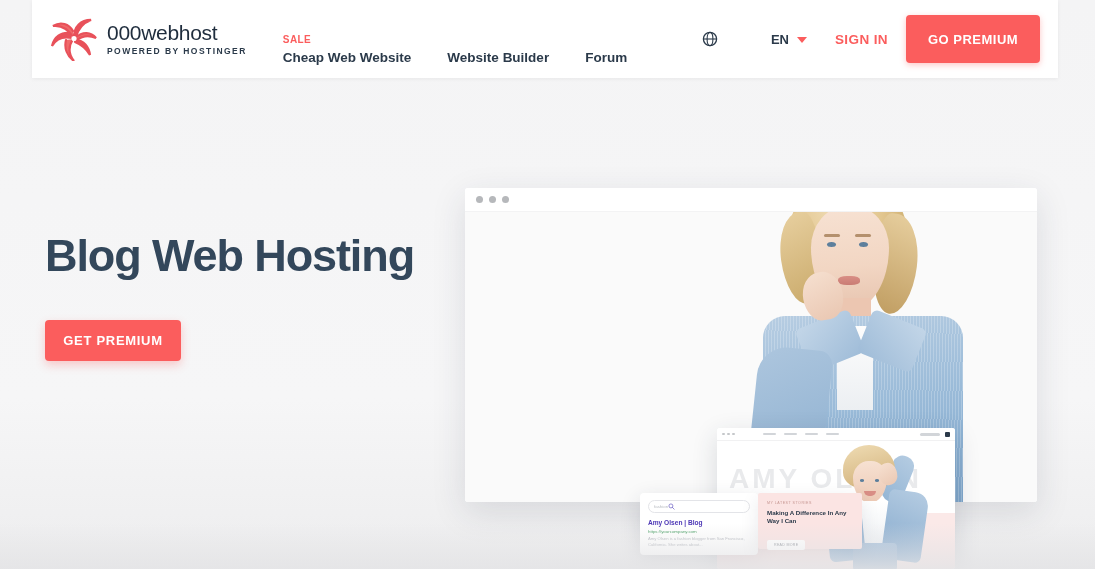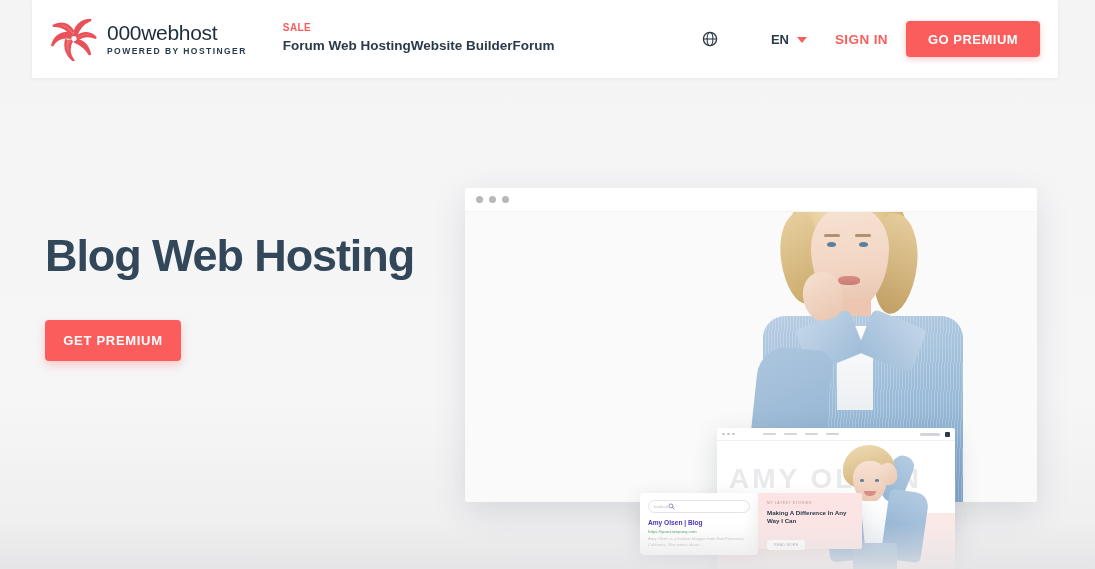--- a/index.html
+++ b/index.html
@@ -60,22 +60,23 @@
     font-weight: bold;
     color: #2b3a4a;
     letter-spacing: 1.45px;
     margin-top: 2px;
   }
 
   .nav {
     display: flex;
     align-items: center;
     margin-left: 36px;
+    gap: 36px;
     position: relative;
-    top: 6px;
+    top: 18px;
   }
   .nav-item {
     position: relative;
     font-size: 13.5px;
     font-weight: bold;
     color: #2b3a4a;
     cursor: pointer;
     white-space: nowrap;
   }
   .sale-badge {
@@ -131,21 +132,21 @@
   .premium-btn {
     background: #fb5d5d;
     color: #ffffff;
     border: none;
     border-radius: 4px;
     font-family: "Liberation Sans", sans-serif;
     font-size: 13px;
     font-weight: bold;
     letter-spacing: 0.5px;
     width: 134px;
-    height: 36px;
+    height: 48px;
     cursor: pointer;
     box-shadow: 0 2px 6px rgba(251,93,93,0.35);
   }
 
   
   .hero-left {
     position: absolute;
     left: 45px;
     top: 232px;
     width: 400px;
@@ -534,21 +535,21 @@
       </div>
       <div class="brand-text">
         <div class="brand-name">000webhost</div>
         <div class="brand-sub">POWERED BY HOSTINGER</div>
       </div>
     </div>
 
     <nav class="nav">
       <div class="nav-item">
         <span class="sale-badge">SALE</span>
-        <span>Forum Web Hosting</span>
+        <span>Cheap Web Website</span>
       </div>
       <div class="nav-item">
         <span>Website Builder</span>
       </div>
       <div class="nav-item">
         <span>Forum</span>
       </div>
     </nav>
 
     <div class="header-right">

